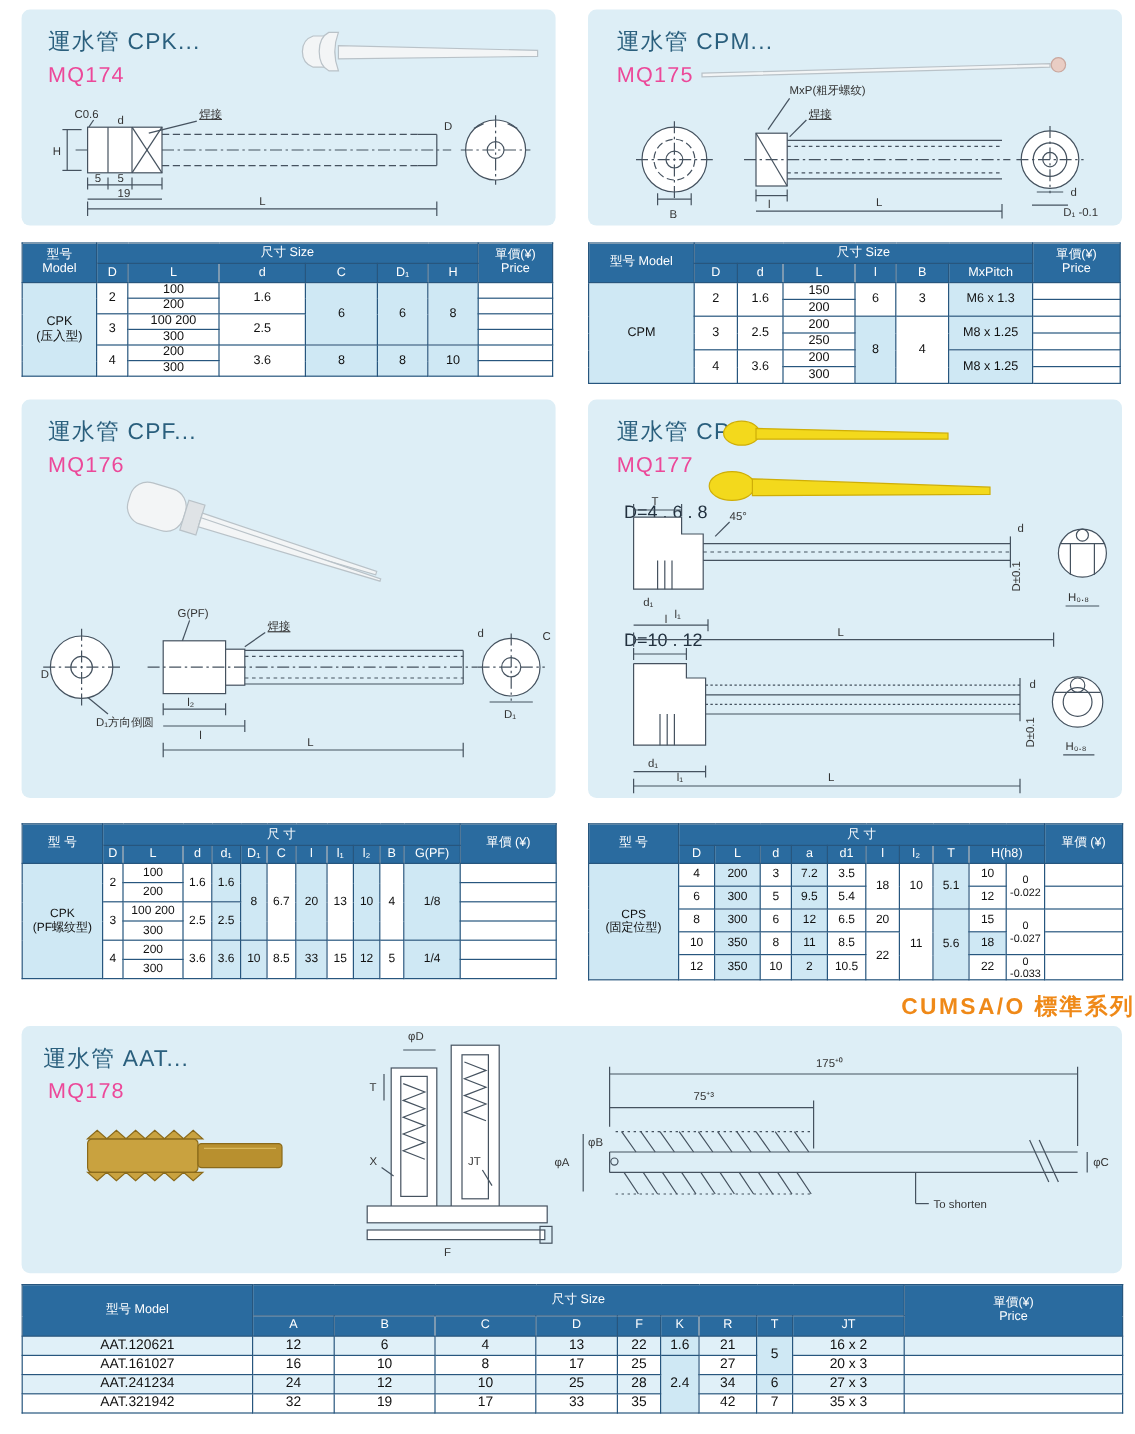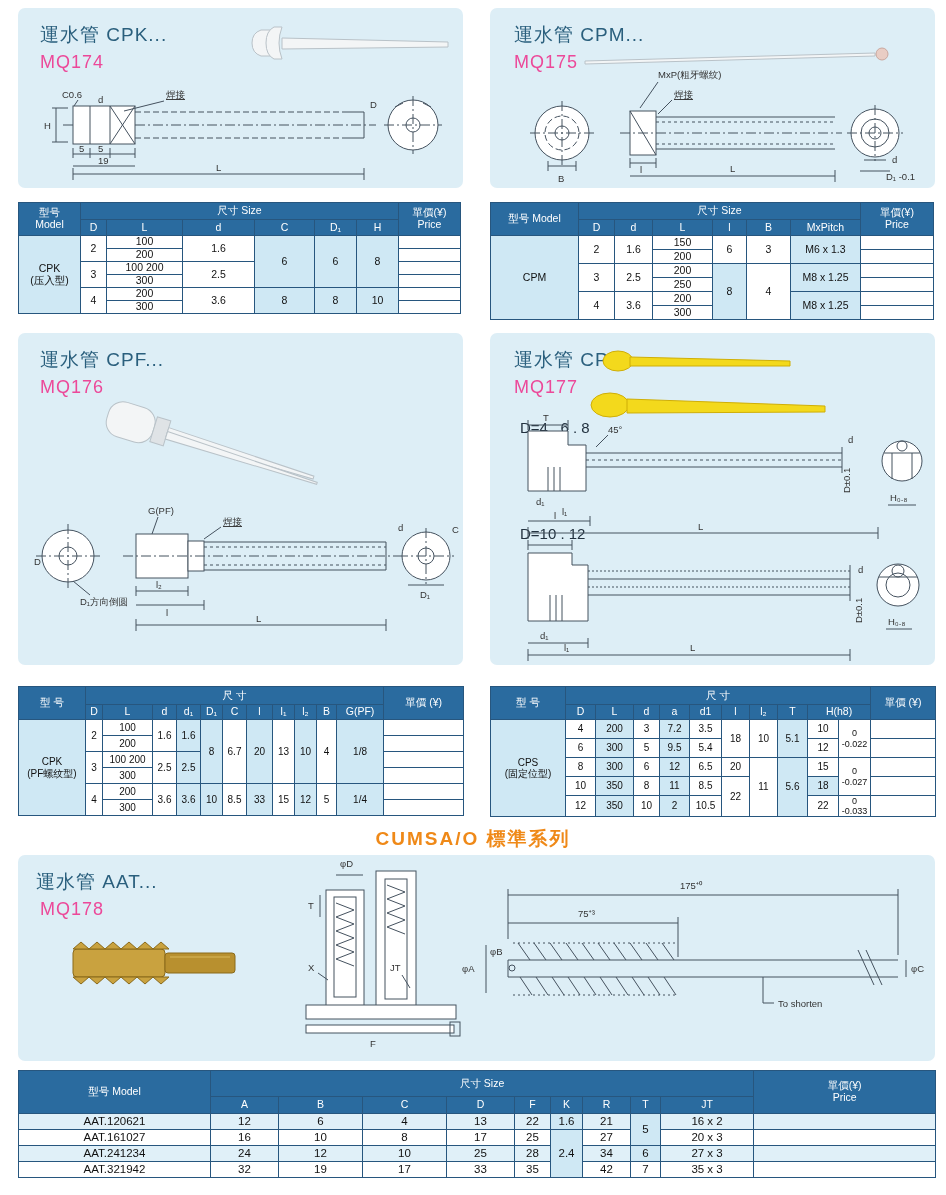--- a/index.html
+++ b/index.html
@@ -2,21 +2,21 @@
 <html><head>
 <meta charset="utf-8">
 <style>
   html,body{margin:0;padding:0}
   body{width:946px;height:1195px;background:#ffffff;position:relative;
        font-family:"Liberation Sans",sans-serif;color:#111}
   .pnl{position:absolute;background:#ddeef6;border-radius:7px}
   .ttl{position:absolute;font-size:19px;color:#2a5f7d;letter-spacing:1px;font-weight:500}
   .code{position:absolute;font-size:18px;color:#ec4899;letter-spacing:1px}
   .sub{position:absolute;font-size:15px;color:#22313f}
-  .divider{position:absolute;left:0;width:946px;text-align:center;
+  .divider{position:absolute;left:0;width:946px;text-align:right;
            font-size:19px;color:#ef8918;font-weight:bold;letter-spacing:2px}
   .t{position:absolute;border-collapse:collapse;table-layout:fixed;
      font-size:10.5px;text-align:center;background:#fff}
   .t th,.t td{border:1px solid #27567e;padding:0 1px;line-height:1.12;overflow:hidden}
   .t thead th{background:#2a6b9f;color:#fff;font-weight:normal;font-size:10.5px}
   .lb{background:#cfe8f4}
   .alt td.st{background:#e0f0f8}
   .pre{white-space:pre-line}
   .tol{font-size:9px}
   svg{position:absolute;overflow:visible}

